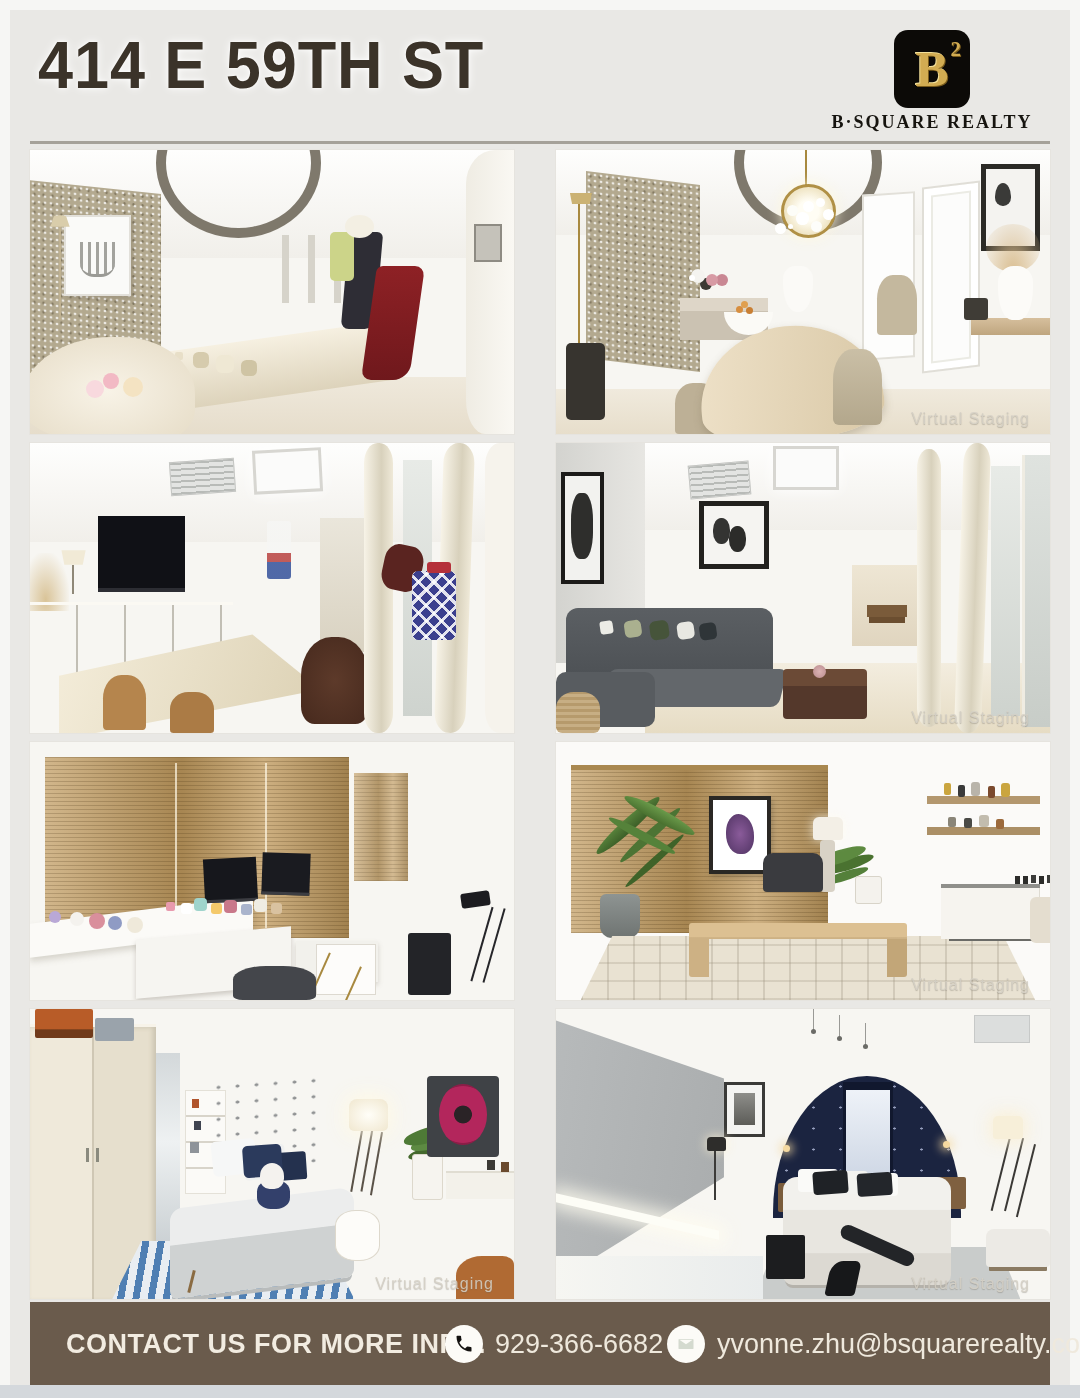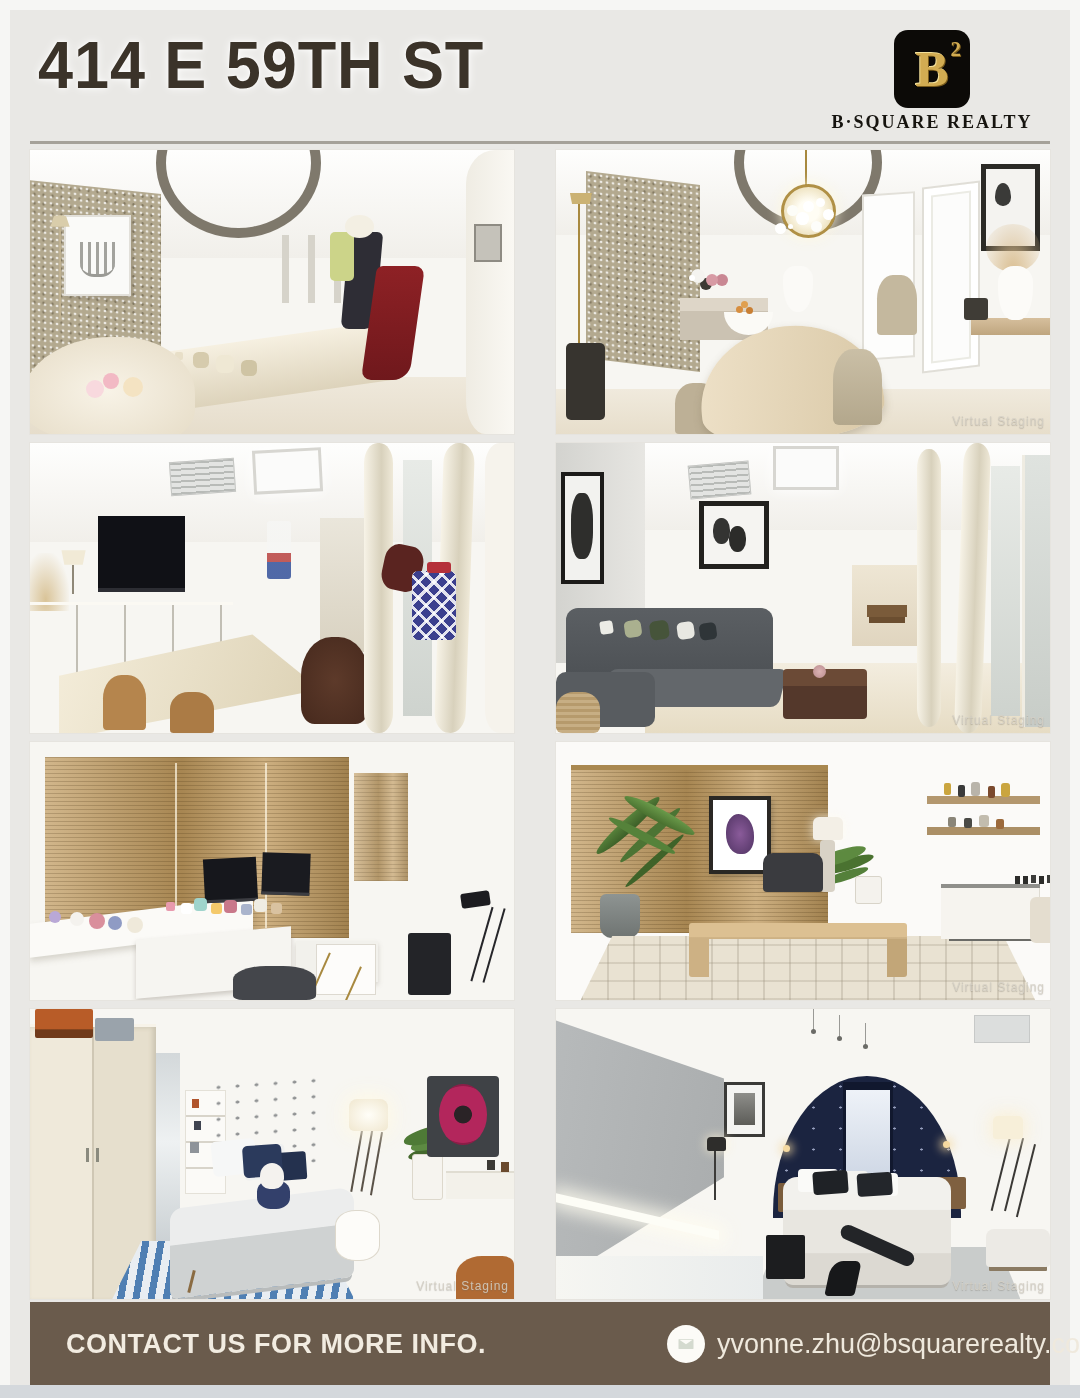--- a/index.html
+++ b/index.html
@@ -18,21 +18,21 @@
             color:#d2ac52;text-shadow:1px 1px 0 #7a5c1c}
   .brand-name{position:absolute;left:818px;top:112px;width:228px;text-align:center;font-family:"Liberation Serif",serif;
               font-weight:bold;font-size:18px;letter-spacing:2px;color:#16140f}
 
   
   .gallery{position:absolute;left:30px;top:141px;width:1020px;border-top:3px solid #a5a199;padding-top:6px;
            display:grid;grid-template-columns:484px 494px;grid-template-rows:284px 290px 258px 290px;
            column-gap:42px;row-gap:9px}
   .photo{position:relative;overflow:hidden;background:#f7f6f2;box-shadow:0 0 0 1px #e6e4df}
   .photo span{position:absolute;display:block}
-  .wm{right:5px;bottom:6px;font-size:12px;letter-spacing:1px;color:rgba(214,209,199,.85);
+  .wm{right:20px;bottom:6px;font-size:16px;letter-spacing:1px;color:rgba(214,209,199,.85);
       text-shadow:0 1px 1px rgba(110,104,92,.35);z-index:9}
 
   
   .ceil{left:0;top:0;right:0;background:linear-gradient(#fefefd,#f1efea)}
   .ring{border-radius:50%;border:10px solid rgba(104,97,84,.85)}
   .mosaic{background-color:#b3a98f;
           background-image:radial-gradient(rgba(255,255,255,.75) 1px,transparent 1.7px),
                            radial-gradient(rgba(92,82,60,.55) 1px,transparent 1.7px);
           background-size:6px 6px,9px 9px}
   .vent{background:#e3e4e2;border:1px solid #c5c6c3;
@@ -534,20 +534,28 @@
       <span class="p8-chair8"></span>
       <span class="p8-tripod8"></span>
       <span class="p8-tshade"></span>
       <span class="p8-daybed"></span>
       <span class="wm">Virtual Staging</span>
     </figure>
   </div>
 
   <div class="footer">
     <span class="cta">CONTACT US FOR MORE INFO.</span>
+    <span class="contact phone">
+      <span class="cicon">
+        <svg viewBox="0 0 24 24">
+            <path fill="#141210" d="M6.62 10.79a15.05 15.05 0 0 0 6.59 6.59l2.2-2.2a1 1 0 0 1 1.01-.24c1.12.37 2.33.57 3.58.57a1 1 0 0 1 1 1V20a1 1 0 0 1-1 1C10.85 21 3 13.15 3 3a1 1 0 0 1 1-1h3.5a1 1 0 0 1 1 1c0 1.25.2 2.46.57 3.58a1 1 0 0 1-.25 1.01l-2.2 2.2z"></path>
+          </svg>
+      </span>
+      <span>929-366-6682</span>
+    </span>
     <span class="contact email">
       <span class="cicon">
         <svg viewBox="0 0 24 24">
             <path fill="#c9d2c4" opacity="0.8" d="M4 6h16a1 1 0 0 1 1 1v10a1 1 0 0 1-1 1H4a1 1 0 0 1-1-1V7a1 1 0 0 1 1-1zm8 6.2L20 7H4l8 5.2z"></path>
           </svg>
       </span>
       <span>yvonne.zhu@bsquarerealty.com</span>
     </span>
   </div>
 

